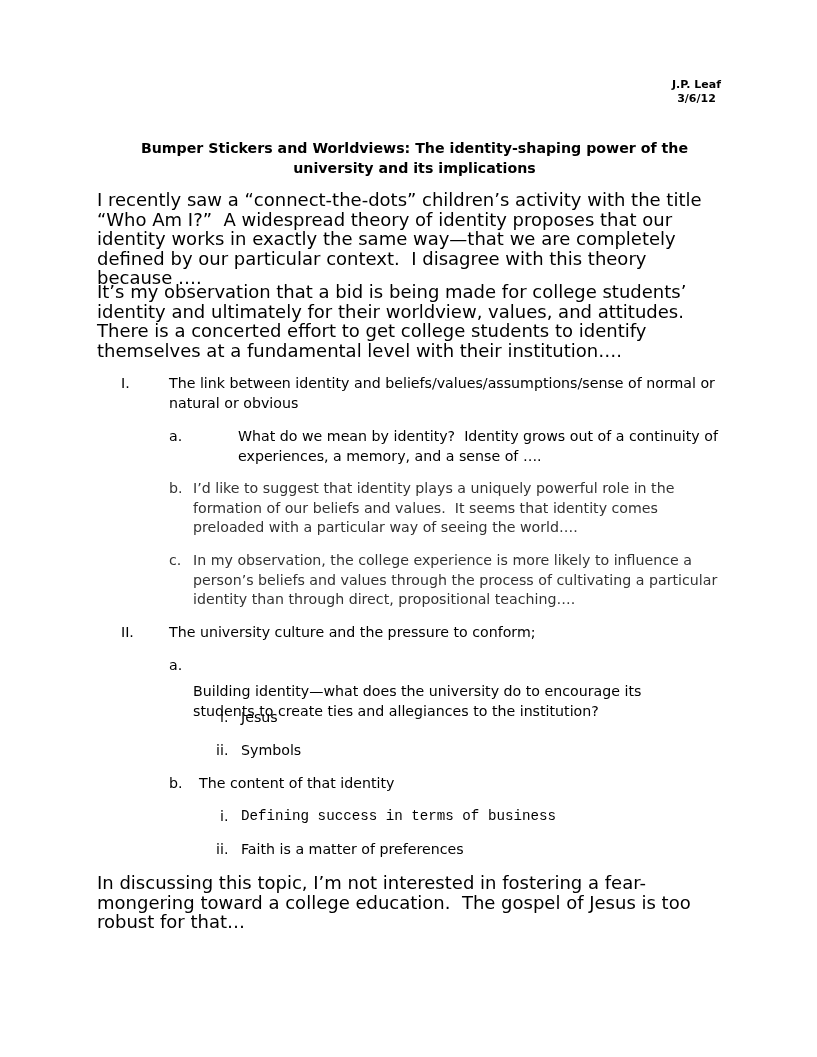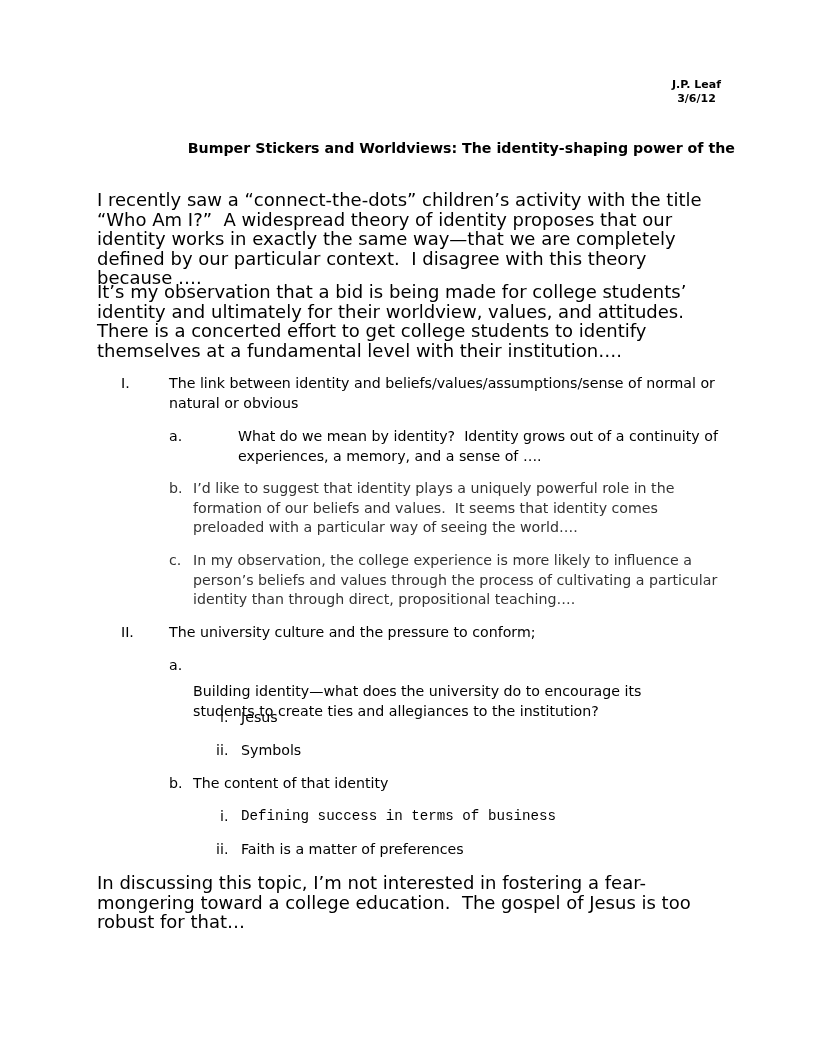--- a/index.html
+++ b/index.html
@@ -1,37 +1,38 @@
 <!DOCTYPE html>
 <html><head>
 <meta charset="utf-8">
 <style>
   html, body { margin: 0; padding: 0; background: #ffffff; }
   body { width: 817px; height: 1057px; position: relative; overflow: hidden;
          font-family: "DejaVu Sans", sans-serif; color: #000; }
   .header-block { position: absolute; right: 96px; top: 78px; text-align: center;
                   font-weight: bold; font-size: 11px; line-height: 14px; }
-  .title { position: absolute; left: 110px; top: 139px; width: 625px; text-align: right;
+  .title { position: absolute; left: 102px; top: 139px; width: 625px; text-align: center;
            font-weight: bold; font-size: 14.2px; line-height: 19.5px; }
   .para { position: absolute; left: 97px; width: 625px; font-size: 18px; line-height: 19.5px; margin: 0; }
   .row { position: absolute; font-size: 14.2px; line-height: 19.5px; }
   .gray { color: #333333; }
 </style>
 </head>
 <body>
 
 <div>
 
   <div class="header-block">
     <div>J.P. Leaf</div>
     <div>3/6/12</div>
   </div>
 
   <div class="title">
     <div>Bumper Stickers and Worldviews: The identity-shaping power of the</div>
+    <div>university and its implications</div>
   </div>
 
   <p class="para" style="top:190px;">I recently saw a “connect-the-dots” children’s activity with the title “Who Am I?”&nbsp; A widespread theory of identity proposes that our identity works in exactly the same way—that we are completely defined by our particular context.&nbsp; I disagree with this theory because ….</p>
 
   <p class="para" style="top:282px;">It’s my observation that a bid is being made for college students’ identity and ultimately for their worldview, values, and attitudes.&nbsp; There is a concerted effort to get college students to identify themselves at a fundamental level with their institution….</p>
 
   <div class="row" style="left:121px; top:374px;">I.</div>
   <div class="row" style="left:169px; top:374px; width:555px;">The link between identity and beliefs/values/assumptions/sense of normal or natural or obvious</div>
 
   <div class="row" style="left:169px; top:427px;">a.</div>
@@ -49,21 +50,21 @@
   <div class="row" style="left:169px; top:656px;">a.</div>
   <div class="row" style="left:193px; top:656px; width:480px;margin-top:26px;">Building identity—what does the university do to encourage its students to create ties and allegiances to the institution?</div>
 
   <div class="row" style="left:220px; top:708px;">i.</div>
   <div class="row" style="left:241px; top:708px;">Jesus</div>
 
   <div class="row" style="left:216px; top:741px;">ii.</div>
   <div class="row" style="left:241px; top:741px;">Symbols</div>
 
   <div class="row" style="left:169px; top:774px;">b.</div>
-  <div class="row" style="left:193px; top:774px; width:500px;">The content of that identity</div>
+  <div class="row" style="left:199px; top:774px; width:500px;">The content of that identity</div>
 
   <div class="row" style="left:220px; top:807px;">i.</div>
   <div class="row" style="left:241px; top:807px;font-family:Liberation Mono, monospace;">Defining success in terms of business</div>
 
   <div class="row" style="left:216px; top:840px;">ii.</div>
   <div class="row" style="left:241px; top:840px;">Faith is a matter of preferences</div>
 
   <p class="para" style="top:873px;">In discussing this topic, I’m not interested in fostering a fear-mongering toward a college education.&nbsp; The gospel of Jesus is too robust for that…</p>
 
 </div>

